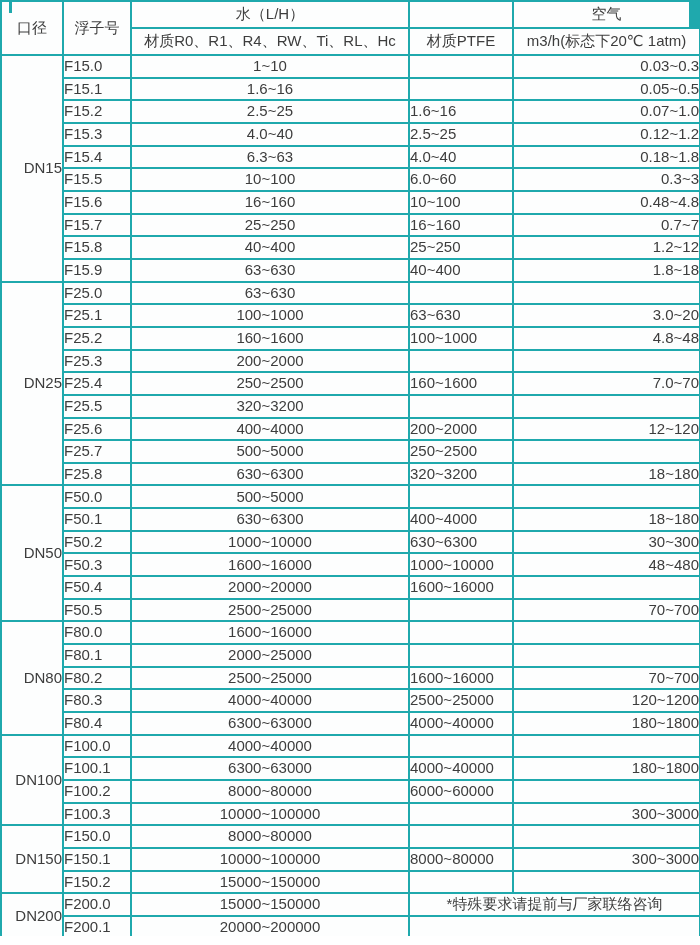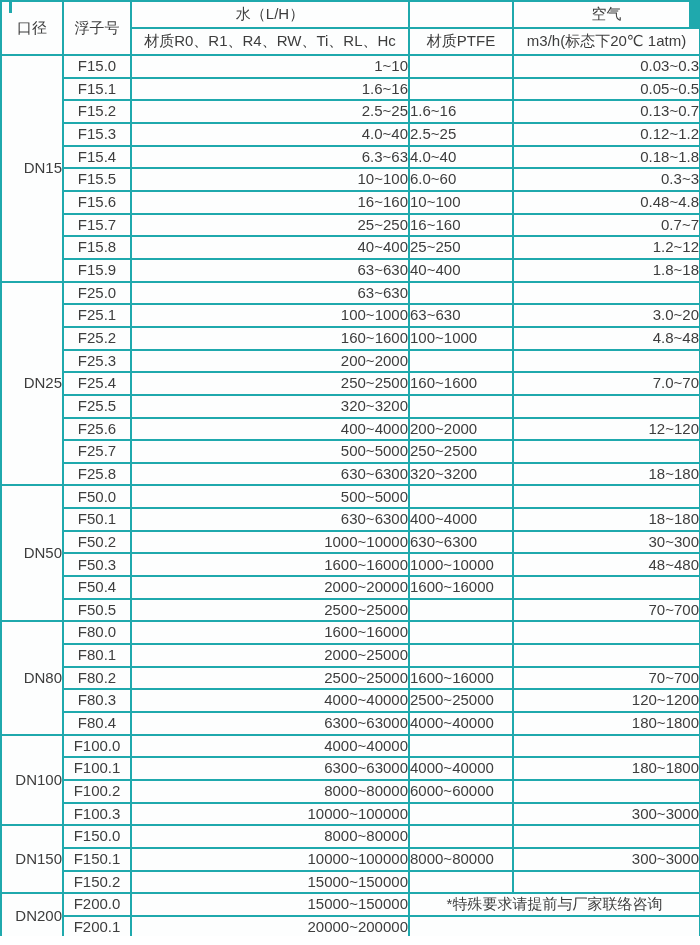--- a/index.html
+++ b/index.html
@@ -26,22 +26,22 @@
     font-size:15px;
     color:#3d3d3d;
     padding:0;
     vertical-align:middle;
     white-space:nowrap;
     overflow:visible;
     line-height:1.1;
   }
   .spec thead tr{height:27px;}
   .c-dia{text-align:right;font-size:16px;}
-  .c-float{text-align:center;}
-  .c-water{text-align:right;padding-left:10px;}
+  .c-float{}
+  .c-water{text-align:center;padding-left:10px;}
   .c-ptfe{text-align:left;padding-left:6px;}
   .c-air{text-align:right;padding-left:8px;}
   .h-center{text-align:center;font-size:15px;}
   .h-left{text-align:center;padding-left:6px;}
   .c-note{text-align:center;padding-left:6px;}
   .corner-tr{position:absolute;top:0;right:0;width:11px;height:29px;background:#1fa9ad;}
   .corner-tl{position:absolute;top:0;left:9px;width:3px;height:13px;background:#1fa9ad;}
 </style>
 </head>
 <body>
@@ -80,21 +80,21 @@
         <tr>
           <td class="c-float">F15.1</td>
           <td class="c-water">1.6~16</td>
           <td class="c-ptfe"></td>
           <td class="c-air">0.05~0.5</td>
         </tr>
         <tr>
           <td class="c-float">F15.2</td>
           <td class="c-water">2.5~25</td>
           <td class="c-ptfe">1.6~16</td>
-          <td class="c-air">0.13~0.7</td>
+          <td class="c-air">0.07~1.0</td>
         </tr>
         <tr>
           <td class="c-float">F15.3</td>
           <td class="c-water">4.0~40</td>
           <td class="c-ptfe">2.5~25</td>
           <td class="c-air">0.12~1.2</td>
         </tr>
         <tr>
           <td class="c-float">F15.4</td>
           <td class="c-water">6.3~63</td>

